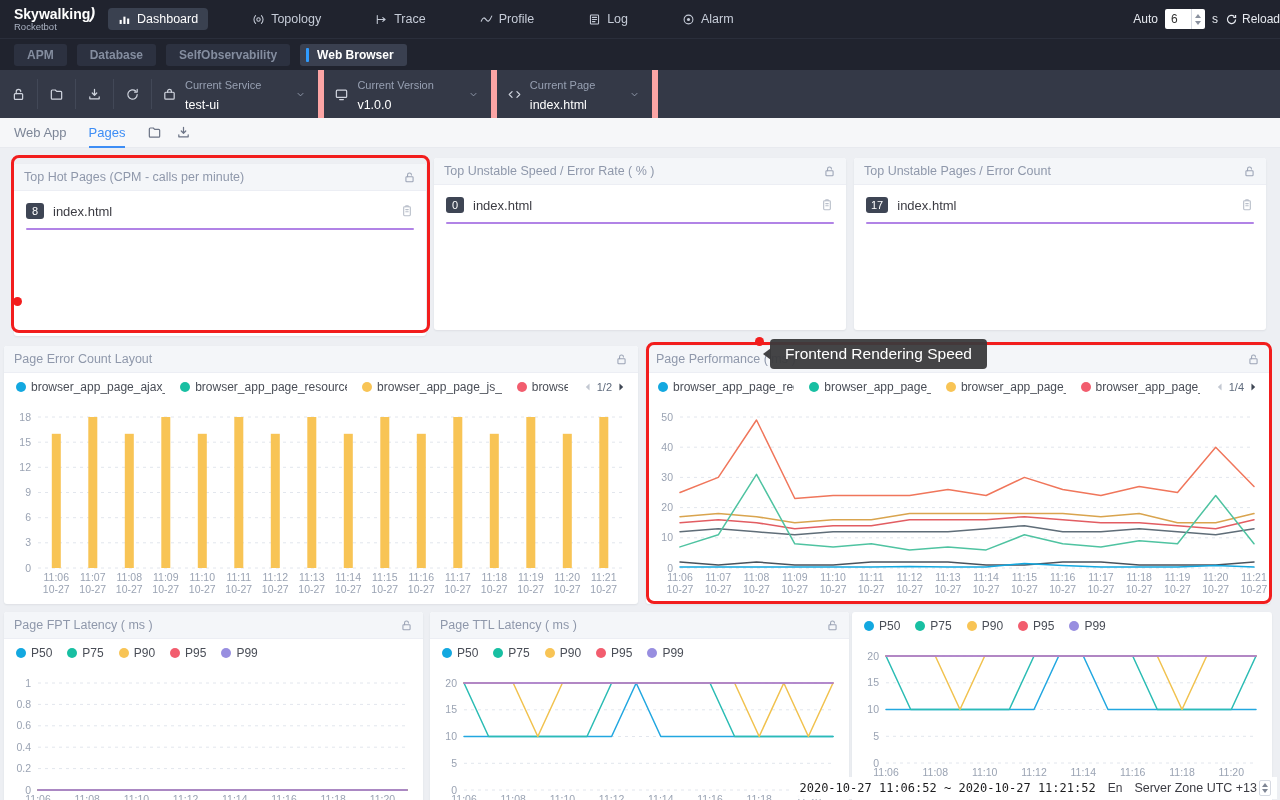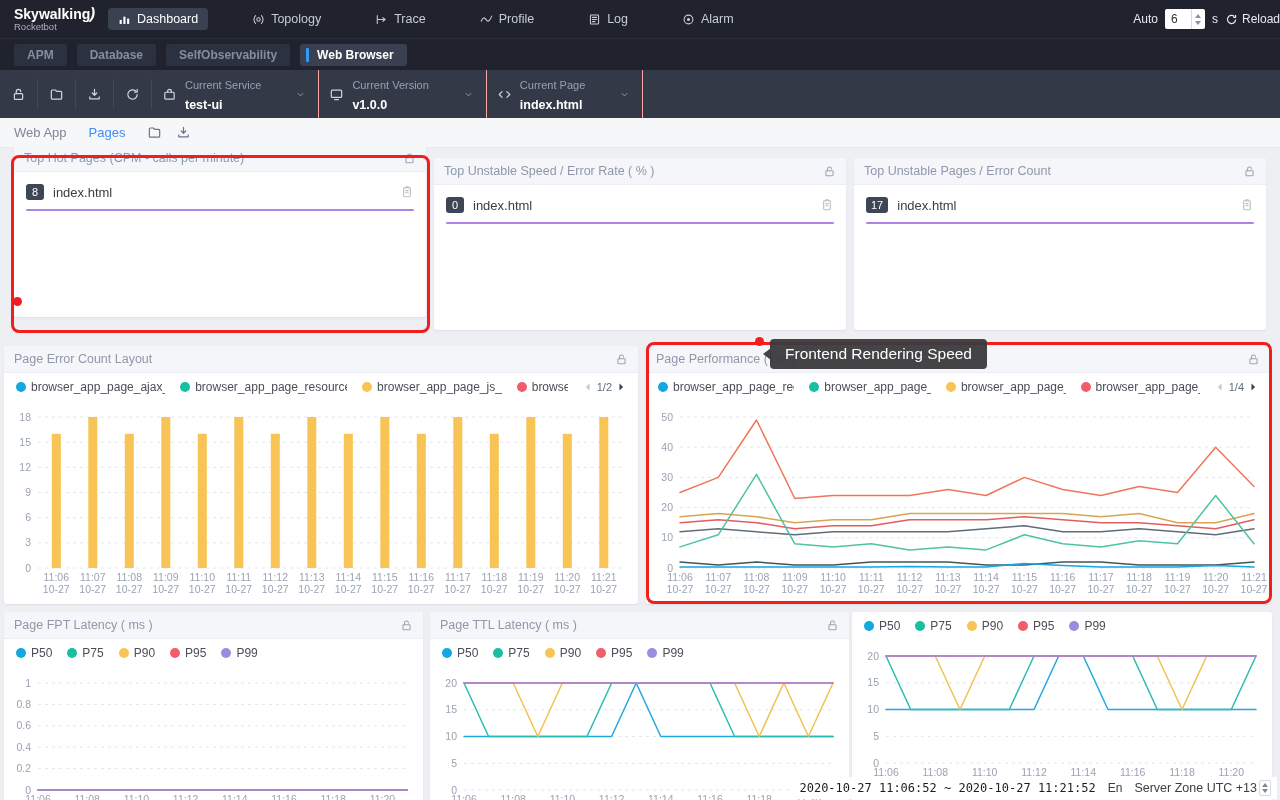--- a/index.html
+++ b/index.html
@@ -36,25 +36,25 @@
              display:flex; align-items:center; padding:0 13px; cursor:pointer; white-space:nowrap; position:relative; }
   .sub-btn.active { background:#3a4050; color:#fff; padding-left:17px; }
   .sub-btn.active::before { content:""; position:absolute; left:6px; top:4px; bottom:4px; width:3px; background:#2f9bff; border-radius:1px; }
 
   
   .toolbar { position:absolute; left:0; top:70px; width:1280px; height:48px; background:#343947;
              display:flex; align-items:center; color:#cfd4de; }
   .tool-ic { width:38px; height:30px; display:flex; align-items:center; justify-content:center; cursor:pointer;
              border-right:1px solid #424857; }
   .tool-ic svg { width:15px; height:15px; }
-  .sel-group { display:flex; align-items:center; height:48px; padding:0 12px 0 10px; border-right:1px solid #fca5a5; cursor:pointer; gap:8px; }
+  .sel-group { display:flex; align-items:center; height:48px; padding:0 12px 0 10px; border-right:6px solid #fca5a5; cursor:pointer; gap:8px; }
   .sel-group svg.gic { width:15px; height:15px; }
   .sel-col { line-height:1.25; }
   .sel-col .lab { font-size:11px; color:#97a0b2; }
-  .sel-col .val { font-size:12.5px; color:#fff; font-weight:bold; }
+  .sel-col .val { font-size:12.5px; color:#fff; font-weight:normal; }
   .sel-group .chev { width:11px; height:11px; margin-left:26px; color:#97a0b2; }
 
   
   .tabrow { position:absolute; left:0; top:118px; width:1280px; height:30px; background:#f6f7f9;
             display:flex; align-items:center; gap:22px; padding-left:14px; border-bottom:1px solid #e8eaef; }
   .tab { font-size:13px; color:#7d8697; cursor:pointer; height:30px; display:flex; align-items:center; position:relative; }
   .tab.active { color:#3d8df5; }
   .tab.active::after { content:""; position:absolute; left:0; right:0; bottom:0; height:2px; background:#3d8df5; }
   .tabrow .tico { color:#6c7486; width:15px; height:15px; cursor:pointer; }
 
@@ -241,21 +241,21 @@
       <div class="tab active">Pages</div>
       <svg class="tico" viewBox="0 0 16 16" fill="none" stroke="currentColor" stroke-width="1.3" stroke-linecap="round" stroke-linejoin="round">
         <path d="M2.5 4.2a1 1 0 0 1 1-1h3.2L8.2 4.7h4.3a1 1 0 0 1 1 1V12a1 1 0 0 1-1 1H3.5a1 1 0 0 1-1-1z"></path>
       </svg>
       <svg class="tico" style="margin-left:-8px" viewBox="0 0 16 16" fill="none" stroke="currentColor" stroke-width="1.3" stroke-linecap="round" stroke-linejoin="round">
         <path d="M8 2.5v6M5.6 6.4 8 8.8l2.4-2.4M3 10.4v2.2h10v-2.2"></path>
       </svg>
     </div>
 
   <div id="row1">
-      <div class="panel" style="left:14px;top:145px;width:412px;height:172px;">
+      <div class="panel" style="left:14px;top:164px;width:412px;height:172px;">
         <div class="panel-head">
           <span class="panel-title">Top Hot Pages (CPM - calls per minute)</span>
           <svg class="panel-lock" viewBox="0 0 16 16" fill="none" stroke="currentColor" stroke-width="1.3" stroke-linecap="round" stroke-linejoin="round">
             <rect x="3.6" y="7" width="8.8" height="6.3" rx="1"></rect>
             <path d="M5.6 7V4.9a2.4 2.4 0 0 1 4.8 0"></path>
           </svg>
         </div>
         <div class="panel-body">
           <div class="toprow-item">
             <span class="badge">8</span>

